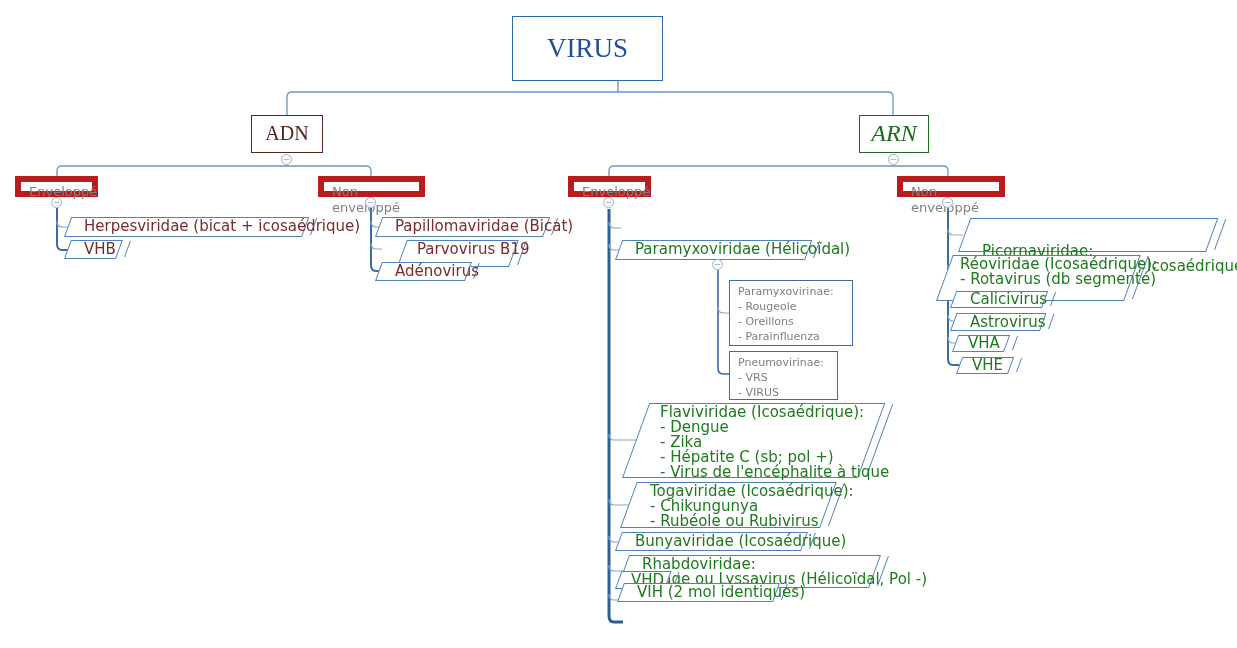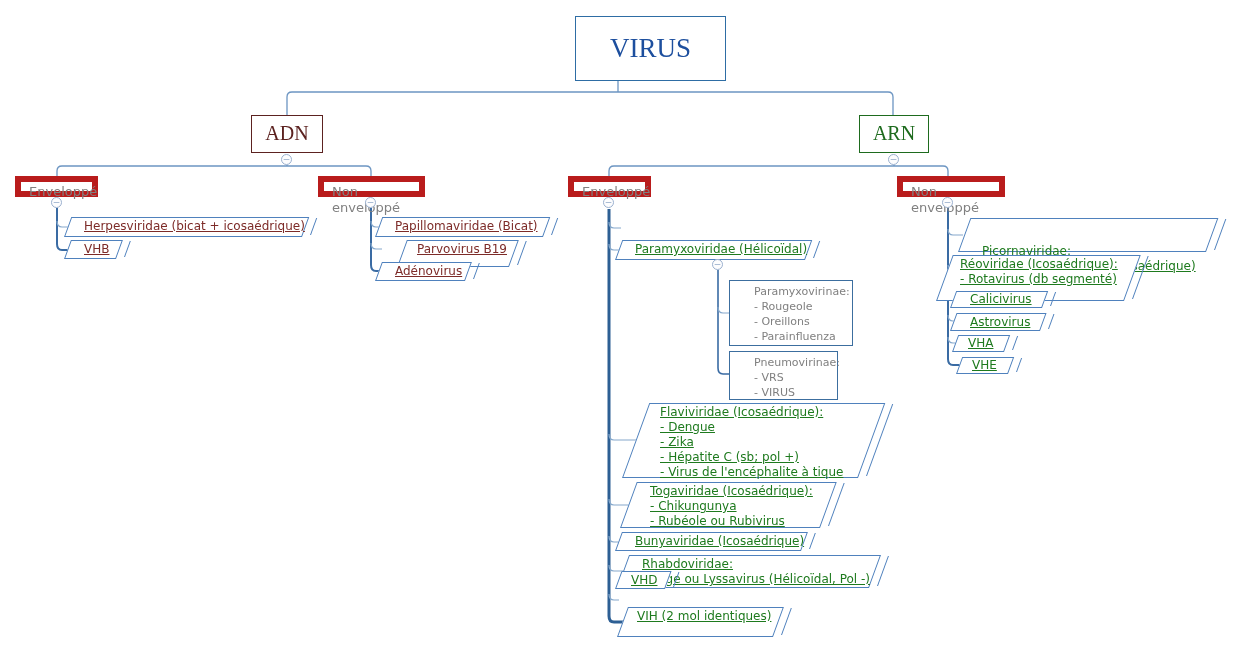--- a/index.html
+++ b/index.html
@@ -10,41 +10,41 @@
   svg.wires{position:absolute;left:0;top:0;z-index:0;pointer-events:none;}
 
   
   .rect-node{position:absolute;z-index:2;background:#fff;border:6px solid #b91c1c;box-sizing:border-box;}
   .rect-node .rtext{display:block;width:100%;height:100%;}
 
   .title-node{border:1px solid #2e6da4;text-align:center;
     font-family:"Liberation Serif","DejaVu Serif",serif;}
   #node-virus{color:#1d4f9e;font-size:27px;line-height:62px;}
   #node-adn{color:#5c2220;border-color:#5c2220;font-size:20px;line-height:35px;}
-  #node-arn{color:#1e6b1e;border-color:#1e6b1e;font-size:20px;line-height:35px;}
+  #node-arn{color:#1e6b1e;border-color:#1e6b1e;font-size:24px;line-height:35px;font-style:italic;}
 
   .cat-node{color:#808080;font-size:13px;}
   .cat-node .rtext{padding:2px 0 0 8px;box-sizing:border-box;line-height:16px;}
 
   
   .para{position:absolute;z-index:2;}
   .para .pbg{position:absolute;left:0;top:0;right:0;bottom:0;background:#fff;
     border:1px solid #4f81bd;box-sizing:border-box;
     transform:skewX(-20deg);transform-origin:0 100%;}
   .para .pslash{position:absolute;top:1px;bottom:2px;right:-9px;width:0;
     border-left:1px solid #4f81bd;transform:skewX(-20deg);transform-origin:0 100%;}
-  .para .ptext{position:relative;display:block;font-size:12px;line-height:15px;
-    padding:2px 6px 0 20px;white-space:pre;text-decoration:underline;}
+  .para .ptext{position:relative;display:block;font-size:15px;line-height:15px;
+    padding:2px 6px 0 20px;white-space:pre;}
   .para.green .ptext{color:#1e7a1e;}
   .para.red .ptext{color:#7d2b28;}
 
   
   .note{position:absolute;z-index:2;background:#fff;border:1px solid #3c6e9f;box-sizing:border-box;}
   .note .ntext{display:block;color:#808080;font-size:11px;line-height:15px;
-    padding:3px 6px 0 8px;white-space:pre;margin-left:16px;}
+    padding:3px 6px 0 8px;white-space:pre;}
 
   
   .toggle{position:absolute;z-index:3;width:11px;height:11px;border:1px solid #9ab0cf;
     border-radius:50%;background:#fdfdfe;box-sizing:border-box;color:#90a8c8;
     font-size:9px;line-height:8px;text-align:center;cursor:pointer;}
 </style>
 </head>
 <body>
 
 <div id="canvas">
@@ -66,21 +66,21 @@
     <path d="M609,209 V616 Q609,622 614,622 H623" fill="none" stroke="#2d5f94" stroke-width="3"></path>
     <path d="M609,222 Q609,228 614,228 H621 M609,244 Q609,250 614,250 H621 M609,434 Q609,440 614,440 H636 M609,499 Q609,505 614,505 H632 M609,536 Q609,542 614,542 H621 M609,565 Q609,571 614,571 H627 M609,594 Q609,600 614,600 H619" fill="none" stroke="#85a8cc" stroke-width="1.2"></path>
 
     <path d="M718,270 V368 Q718,374 723,374 H730" fill="none" stroke="#3a6ba3" stroke-width="1.6"></path>
     <path d="M718,307 Q718,313 723,313 H730" fill="none" stroke="#85a8cc" stroke-width="1.2"></path>
 
     <path d="M948,208 V359 Q948,365 953,365 H960" fill="none" stroke="#3a6ba3" stroke-width="2"></path>
     <path d="M948,229 Q948,235 953,235 H963 M948,265 Q948,271 953,271 H963 M948,293 Q948,299 953,299 H956 M948,315 Q948,321 953,321 H956 M948,337 Q948,343 953,343 H958" fill="none" stroke="#85a8cc" stroke-width="1.2"></path>
   </svg>
 
-  <div id="node-virus" class="rect-node title-node" style="left:575px;top:16px;width:151px;height:65px;">
+  <div id="node-virus" class="rect-node title-node" style="left:512px;top:16px;width:151px;height:65px;">
     <span class="rtext">VIRUS</span>
   </div>
 
   <div id="node-adn" class="rect-node title-node" style="left:251px;top:115px;width:72px;height:38px;">
     <span class="rtext">ADN</span>
   </div>
   <div id="node-arn" class="rect-node title-node" style="left:859px;top:115px;width:70px;height:38px;">
     <span class="rtext">ARN</span>
   </div>
 
@@ -167,21 +167,21 @@
     <span class="pbg"></span>
       <span class="pslash"></span>
     <span class="ptext" style="padding-left:25px;">Rhabdoviridae:
 - Rage ou Lyssavirus (Hélicoïdal, Pol -)</span>
   </div>
   <div class="para green" style="left:615px;top:571px;width:50px;height:18px;">
     <span class="pbg"></span>
       <span class="pslash"></span>
     <span class="ptext" style="padding-left:16px;">VHD</span>
   </div>
-  <div class="para green" style="left:617px;top:607px;width:156px;height:30px;">
+  <div class="para green" style="left:617px;top:583px;width:156px;height:19px;">
     <span class="pbg"></span>
       <span class="pslash"></span>
     <span class="ptext">VIH (2 mol identiques)</span>
   </div>
 
   <div class="para green" style="left:958px;top:218px;width:248px;height:34px;">
     <span class="pbg"></span>
       <span class="pslash"></span>
     <span class="ptext" style="padding-left:24px;margin-top:24px;">Picornaviridae:
 - Entérovirus (Pol. + ; Icosaédrique)</span>

